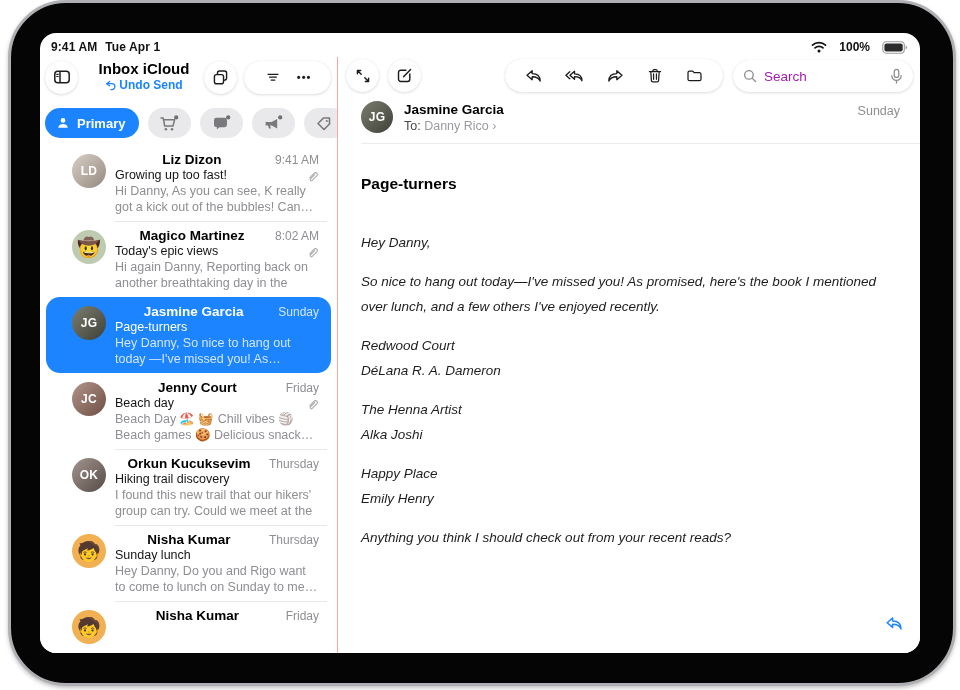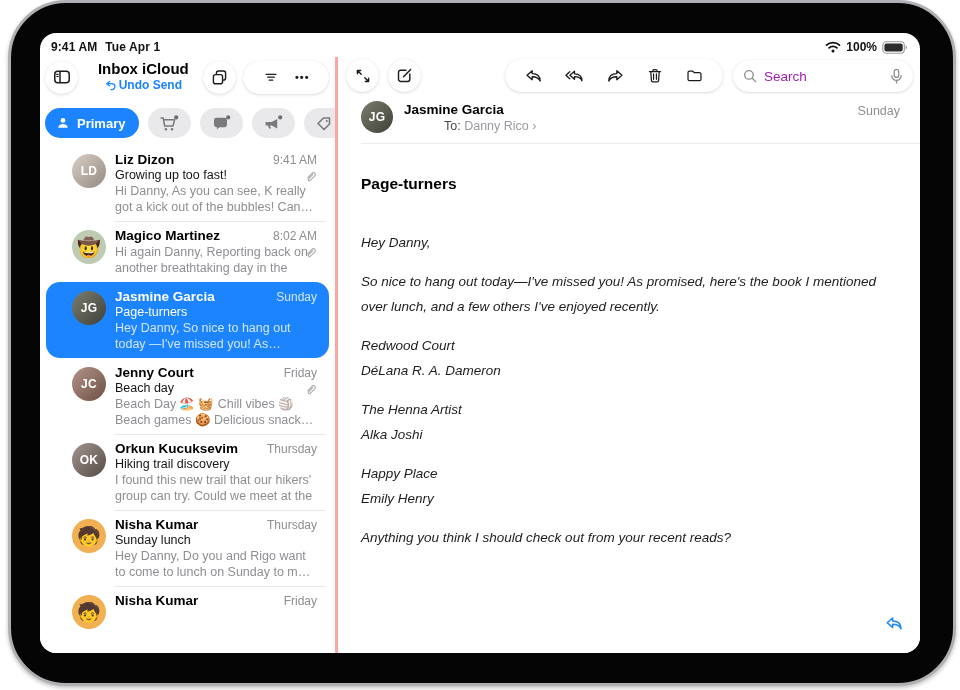--- a/index.html
+++ b/index.html
@@ -7,26 +7,26 @@
   .stage { position:relative; width:960px; height:690px; overflow:hidden; }
 
   
   .device { position:absolute; left:8px; top:0px; width:948px; height:686px; background:#050505; border-radius:58px; border:3px solid #aeb0b4; box-shadow:0 2px 4px rgba(0,0,0,.25); }
   .screen { position:absolute; left:29px; top:30px; width:880px; height:620px; background:#fff; border-radius:16px; overflow:hidden; display:flex; flex-direction:column; }
 
   
   .statusbar { height:24px; display:flex; align-items:center; justify-content:space-between; padding:4px 12px 0 11px; flex:none; }
   .sb-left { font-size:12px; font-weight:700; color:#111; letter-spacing:.1px; }
   .sb-left span { margin-right:8px; }
-  .sb-right { display:flex; align-items:center; gap:5px; font-size:12px; font-weight:700; color:#111; }
+  .sb-right { display:flex; align-items:center; gap:12px; font-size:12px; font-weight:700; color:#111; }
 
   .content { flex:1; display:flex; min-height:0; }
 
   
-  .left-pane { width:298px; flex:none; border-right:3px solid #fca5a5; display:flex; flex-direction:column; background:#fff; min-width:0; overflow:hidden; }
+  .left-pane { width:298px; flex:none; border-right:1px solid #fca5a5; display:flex; flex-direction:column; background:#fff; min-width:0; overflow:hidden; }
   .lp-header { height:38px; display:flex; align-items:center; padding:0 6px 0 5px; margin-top:1px; }
   .circle-btn { width:33px; height:33px; border-radius:50%; background:#fff; box-shadow:0 1px 3px rgba(0,0,0,.13),0 0 1px rgba(0,0,0,.10); display:flex; align-items:center; justify-content:center; flex:none; color:#1c1c1e; }
   .title-block { width:120px; margin-left:6px; text-align:center; }
   .lp-title { font-size:15px; font-weight:700; color:#000; }
   .undo-send { font-size:12px; font-weight:600; color:#1b84fe; display:inline-flex; align-items:center; gap:3px; margin-top:1px; }
   .lp-spacer { flex:1; }
   .pill-btn { height:33px; border-radius:17px; background:#fff; box-shadow:0 1px 3px rgba(0,0,0,.13),0 0 1px rgba(0,0,0,.10); display:flex; align-items:center; }
   .hdr-pill { width:87px; margin-left:7px; justify-content:space-around; padding:0 12px; color:#1c1c1e; }
   .dots { font-size:11px; letter-spacing:1px; font-weight:700; color:#1c1c1e; line-height:1; }
 
@@ -37,21 +37,21 @@
 
   .mail-list { flex:1; margin-top:7px; padding:0 6px; overflow:hidden; }
   .mail-item { position:relative; display:flex; gap:9px; padding:7px 12px 6px 26px; border-radius:14px; cursor:default; }
   .mail-item:not(:first-child)::before { content:""; position:absolute; top:0; left:69px; right:4px; height:1px; background:#e8e8ea; }
   .mail-item.selected::before { display:none; }
   .mail-item.selected + .mail-item::before { display:none; }
   .mail-item.selected { background:#1b84fe; }
   .avatar { width:34px; height:34px; border-radius:50%; flex:none; display:flex; align-items:center; justify-content:center; font-size:12px; font-weight:700; color:#fff; letter-spacing:.3px; margin-top:2px; }
   .avatar.emoji { font-size:19px; }
   .mi-body { flex:1; min-width:0; }
-  .mi-row1 { display:flex; align-items:baseline; }
+  .mi-row1 { display:flex; align-items:baseline;text-align:center; }
   .mi-sender { flex:1; font-size:13.5px; font-weight:700; color:#000; white-space:nowrap; overflow:hidden; }
   .mi-time { font-size:12px; color:#8e8e93; flex:none; margin-left:6px; }
   .mi-subject { font-size:12.5px; color:#151517; margin-top:1px; white-space:nowrap; overflow:hidden; }
   .mi-preview { font-size:12.5px; line-height:16px; color:#8e8e93; margin-top:1px; display:-webkit-box; -webkit-line-clamp:2; -webkit-box-orient:vertical; overflow:hidden; max-height:32px; }
   .mi-clip { position:absolute; right:13px; top:25px; color:#a6a6aa; }
   .mail-item.selected .mi-sender, .mail-item.selected .mi-subject { color:#fff; }
   .mail-item.selected .mi-preview { color:rgba(255,255,255,.8); }
   .mail-item.selected .mi-time { color:rgba(255,255,255,.8); }
 
   
@@ -62,21 +62,21 @@
   .btn-compose { left:50px; }
   .action-pill { position:absolute; left:167px; top:0; width:218px; justify-content:space-between; padding:0 19px; color:#1c1c1e; }
   .search-pill { position:absolute; left:395px; top:1px; width:180px; height:32px; border-radius:16px; padding:0 9px; gap:6px; color:#8e8e93; }
   .search-text { flex:1; font-size:13.5px; color:#a21caf; }
 
   .msg { position:absolute; left:0; top:36px; right:0; bottom:0; }
   .msg-header { display:flex; align-items:center; gap:11px; margin:8px 20px 0 23px; }
   .msg-avatar { width:32px; height:32px; margin-top:0; }
   .mh-text { flex:1; }
   .mh-name { font-size:13.5px; font-weight:700; color:#000; }
-  .mh-to { font-size:12.5px; margin-top:2px; color:#48484d;margin-left:40px; }
+  .mh-to { font-size:12.5px; margin-top:2px; color:#48484d; }
   .mh-to .recip { color:#9a9aa0; }
   .mh-date { font-size:12.5px; color:#8e8e93; align-self:flex-start; margin-top:3px; }
   .msg-divider { height:1px; background:#ececee; margin:10px 0 0 23px; }
   .msg-subject { font-size:15.5px; font-weight:700; color:#000; margin:31px 23px 0 23px; }
   .msg-body { margin:37px 30px 0 23px; max-width:540px; font-size:13.5px; line-height:25px; color:#1d1d1f; }
   .msg-body p { white-space:pre-line; margin-bottom:14px;font-style:italic; }
   .reply-float { position:absolute; right:16px; bottom:20px; color:#1b84fe; cursor:pointer; }
 
   svg { display:block; }
 </style>
@@ -220,20 +220,21 @@
                   </svg>
     </span>
   </div>
               <div class="mail-item">
     <div class="avatar emoji" style="background:#bfcbb0">🤠</div>
     <div class="mi-body">
       <div class="mi-row1">
         <span class="mi-sender">Magico Martinez</span>
         <span class="mi-time">8:02 AM</span>
       </div>
+      <div class="mi-subject">Today's epic views</div>
       <div class="mi-preview">Hi again Danny, Reporting back on another breathtaking day in the</div>
     </div>
     <span class="mi-clip">
       <svg width="11" height="12" viewBox="0 0 14 15" fill="none" stroke="#a6a6aa" stroke-width="1.3" stroke-linecap="round">
                     <path d="M3.4 9.8 9.2 3.9 a2.3 2.3 0 0 1 3.3 3.3 L6.6 13.2 a1.5 1.5 0 0 1 -2.1-2.1 L9.8 5.7"></path>
                   </svg>
     </span>
   </div>
               <div class="mail-item selected">
     <div class="avatar" style="background:linear-gradient(135deg,#7b7d6e,#3f4139)">JG</div>

